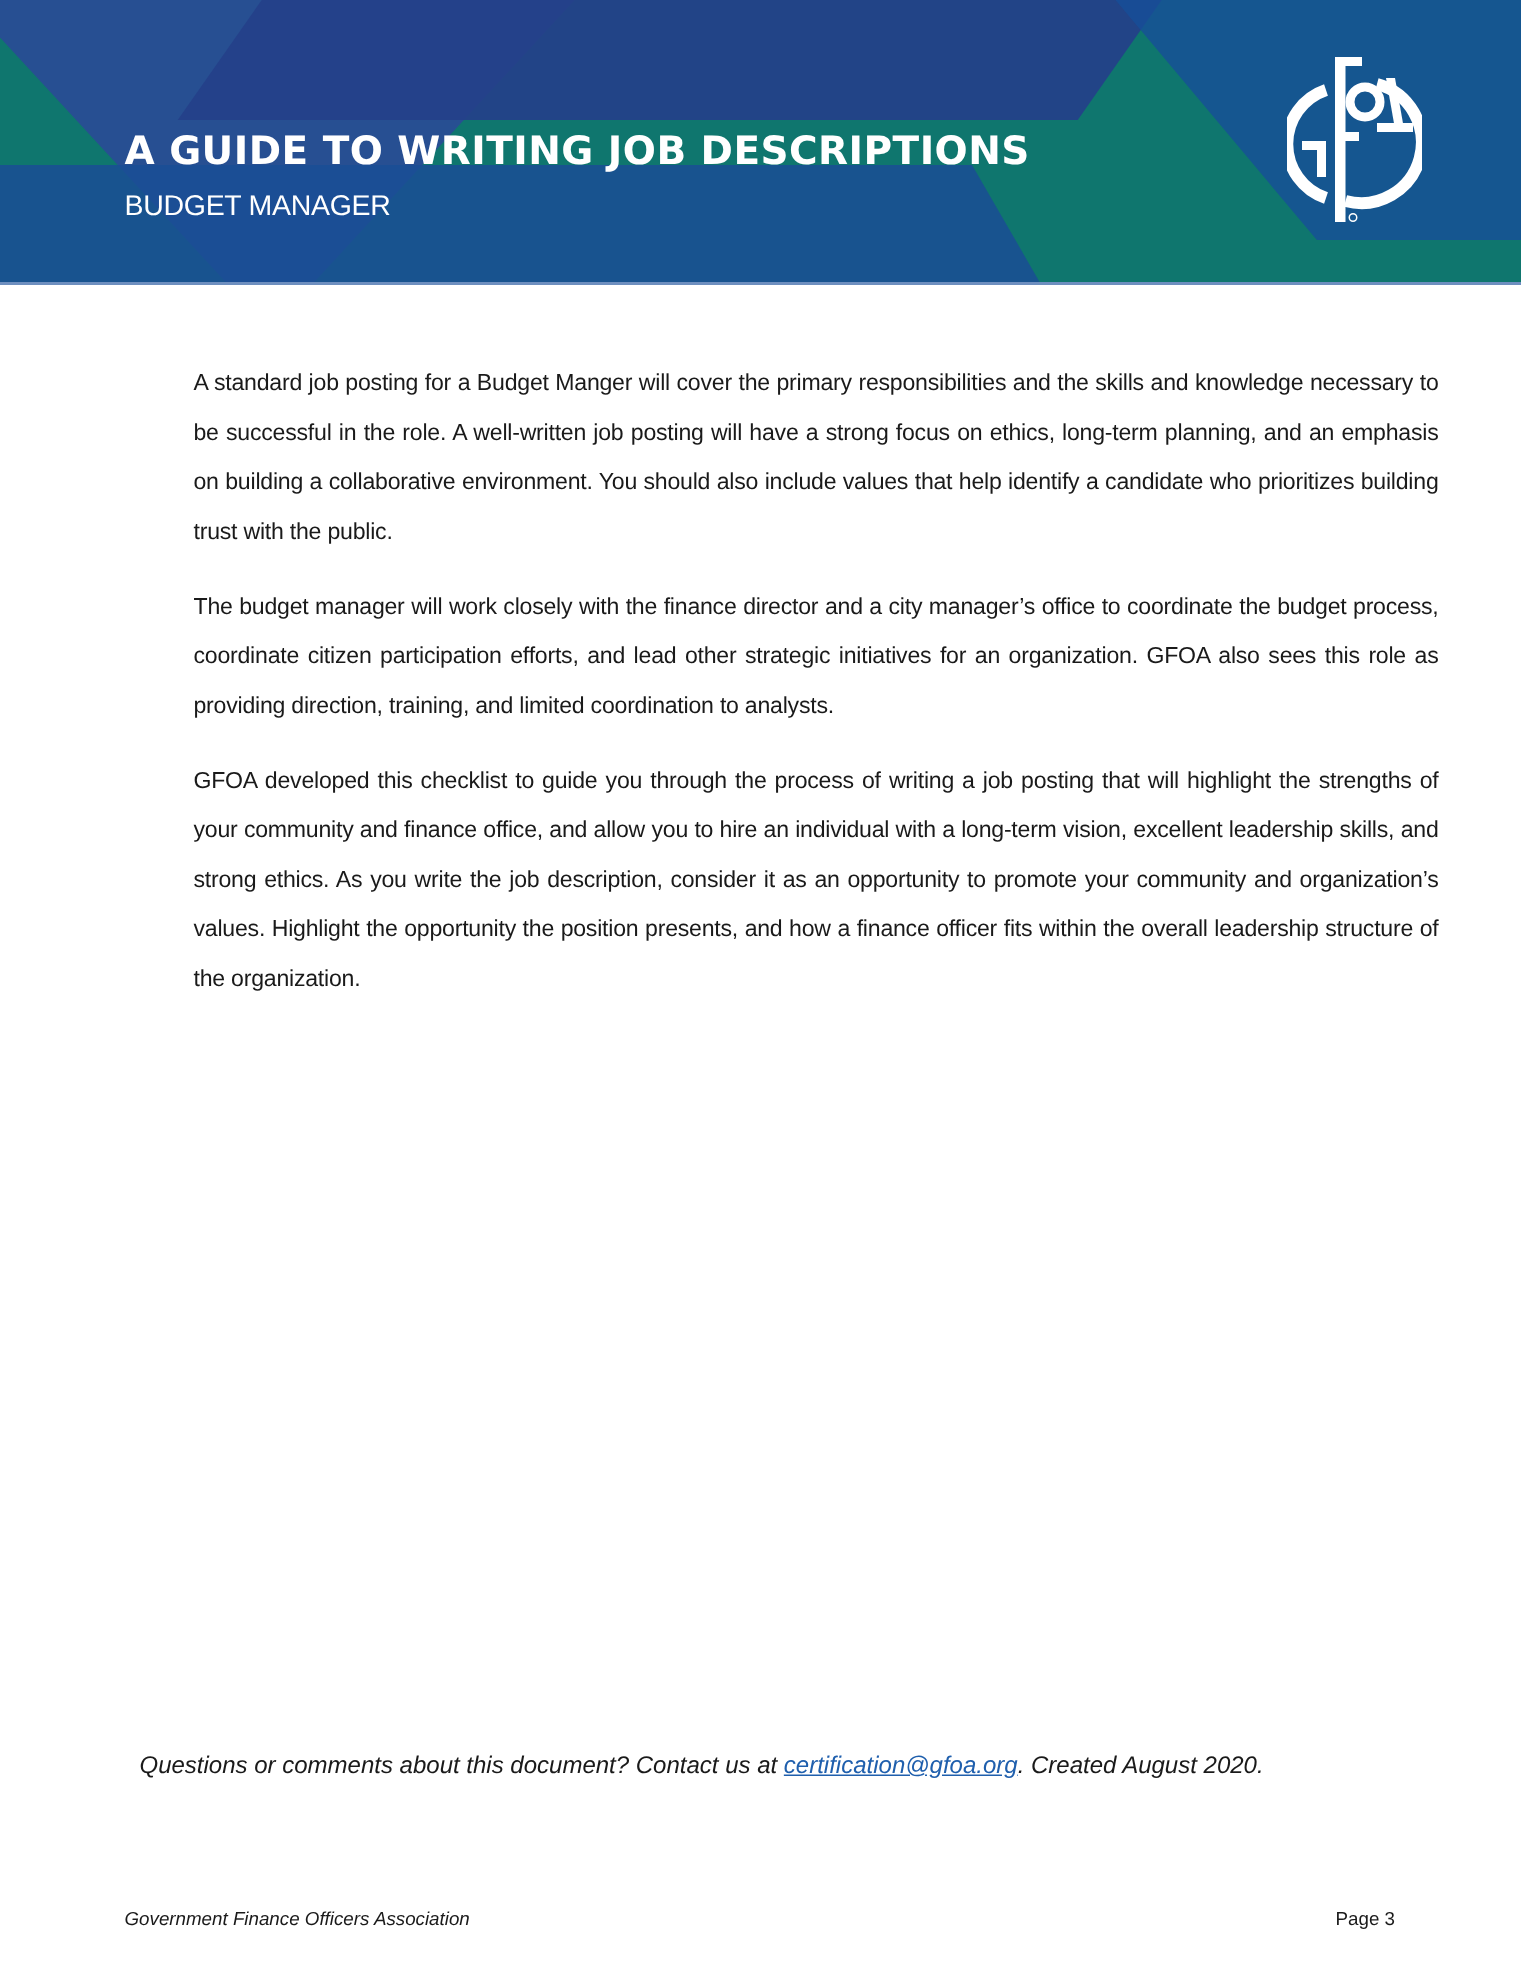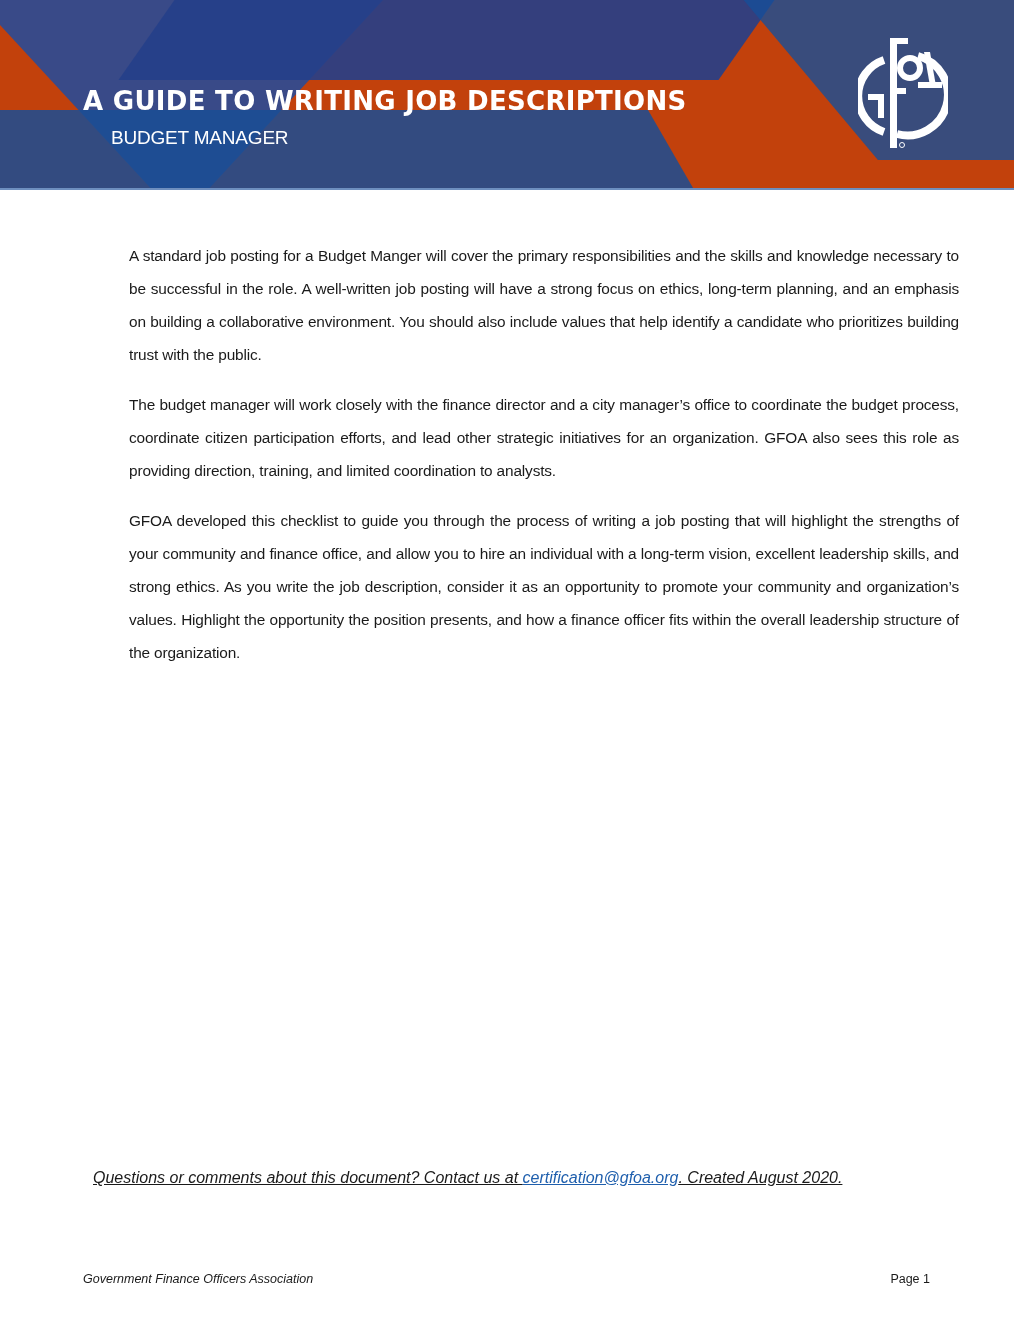--- a/index.html
+++ b/index.html
@@ -13,21 +13,21 @@
       position: relative;
       overflow: hidden;
       font-family: "Liberation Sans", "DejaVu Sans", sans-serif;
       color: #1a1a1a;
     }
     .banner {
       position: absolute;
       left: 0; top: 0;
       width: 1014px;
       height: 189px;
-      background: #c2410c;
+      background: #0f766e;
       overflow: hidden;
     }
     .banner .shape1 {
       position: absolute;
       left: -60px; top: -40px;
       width: 0; height: 0;
       border-left: 240px solid transparent;
       border-right: 240px solid transparent;
       border-top: 260px solid #2a4b96;
       transform: rotate(0deg);
@@ -78,21 +78,20 @@
     }
     .banner-subtitle {
       position: absolute;
       left: 83px;
       top: 127px;
       font-family: "Liberation Sans", sans-serif;
       font-size: 19px;
       color: #ffffff;
       letter-spacing: -0.2px;
       white-space: nowrap;
-      margin-left: 28px;
     }
     .logo {
       position: absolute;
       left: 858px;
       top: 38px;
       width: 90px;
       height: 112px;
     }
     .body-text {
       position: absolute;
@@ -112,21 +111,20 @@
     }
     .contact {
       position: absolute;
       left: 93px;
       top: 1169px;
       font-family: "Liberation Sans", sans-serif;
       font-style: italic;
       font-size: 16px;
       color: #1a1a1a;
       white-space: nowrap;
-      text-decoration: underline;
     }
     .contact a {
       color: #1f5fad;
       text-decoration: underline;
     }
     .footer-left {
       position: absolute;
       left: 83px;
       top: 1272px;
       font-family: "Liberation Sans", sans-serif;
@@ -184,13 +182,13 @@
   <p>A standard job posting for a Budget Manger will cover the primary responsibilities and the skills and knowledge necessary to be successful in the role. A well-written job posting will have a strong focus on ethics, long-term planning, and an emphasis on building a collaborative environment. You should also include values that help identify a candidate who prioritizes building trust with the public.</p>
   <p>The budget manager will work closely with the finance director and a city manager’s office to coordinate the budget process, coordinate citizen participation efforts, and lead other strategic initiatives for an organization. GFOA also sees this role as providing direction, training, and limited coordination to analysts.</p>
   <p>GFOA developed this checklist to guide you through the process of writing a job posting that will highlight the strengths of your community and finance office, and allow you to hire an individual with a long-term vision, excellent leadership skills, and strong ethics. As you write the job description, consider it as an opportunity to promote your community and organization’s values. Highlight the opportunity the position presents, and how a finance officer fits within the overall leadership structure of the organization.</p>
 </div>
 
 <div class="contact">
   <span>Questions or comments about this document? Contact us at </span><a>certification@gfoa.org</a><span>. Created August 2020.</span>
 </div>
 
 <div class="footer-left">Government Finance Officers Association</div>
-<div class="footer-right">Page 1</div>
+<div class="footer-right">Page 3</div>
 
 </body></html>

